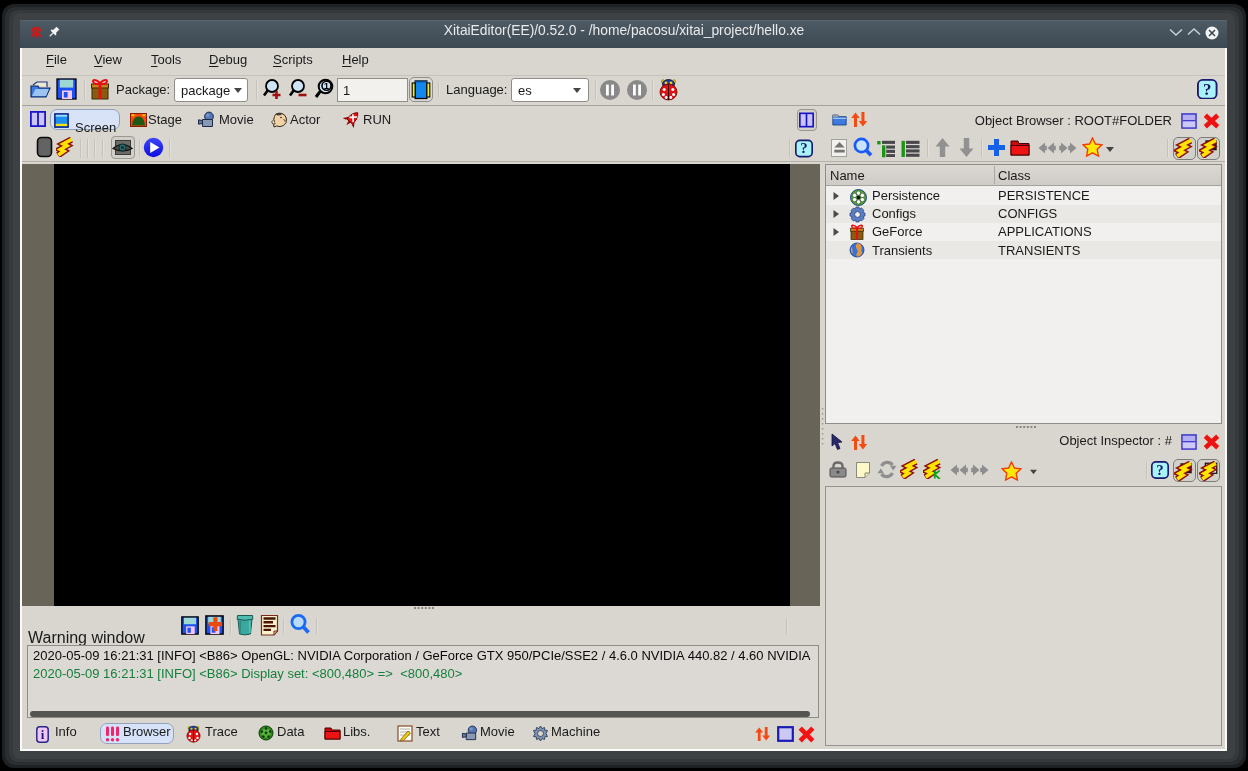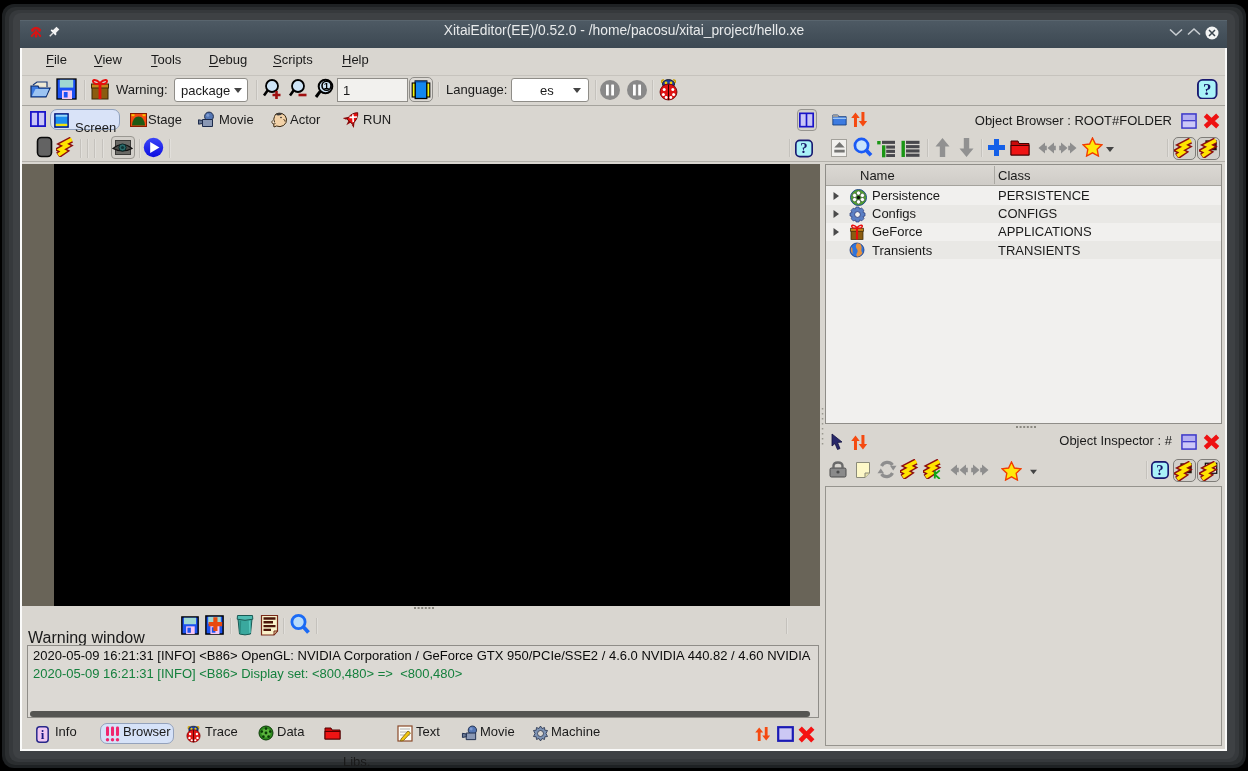--- a/index.html
+++ b/index.html
@@ -74,21 +74,21 @@
   <rect x="7.8" y="14" width="3.8" height="5.5" fill="#1a50f5"></rect>
 </svg>
 <div class="vsep" style="left:84px;top:80px;height:20px;"></div>
 
 <svg class="ab" style="left:90px;top:77px" width="20" height="24" viewBox="0 0 20 24">
   <rect x="2" y="10" width="16" height="12" fill="#8a5c10" stroke="#3c2a08" stroke-width="1"></rect>
   <rect x="1.5" y="7" width="17" height="4" fill="#c8831a" stroke="#3c2a08" stroke-width="1"></rect>
   <rect x="8.6" y="7" width="2.8" height="15" fill="#e80e0e"></rect>
   <path d="M10 6 C5 1 1 3 4 6 C6 7.6 9 6.6 10 6 C11 6.6 14 7.6 16 6 C19 3 15 1 10 6 Z" fill="none" stroke="#e80e0e" stroke-width="2"></path>
 </svg>
-<div class="txt" style="left:116px;top:83px;">Warning:</div>
+<div class="txt" style="left:116px;top:83px;">Package:</div>
 
 <div class="ab" style="left:174px;top:78px;width:74px;height:24px;background:#fff;border:1px solid #8f8d88;border-radius:3px;box-sizing:border-box;"></div>
 <div class="txt" style="left:181px;top:83.5px;">package</div>
 <svg class="ab" style="left:233px;top:87px" width="10" height="7" viewBox="0 0 10 7">
     <path d="M1 1 L5 6 L9 1 Z" fill="#444"></path>
   </svg>
 <div class="vsep" style="left:256px;top:80px;height:20px;"></div>
 
 <svg class="ab" style="left:262px;top:78px" width="21" height="23" viewBox="0 0 21 23">
   <circle cx="10" cy="8" r="6" fill="#cde4f6" stroke="#000" stroke-width="1.8"></circle>
@@ -114,21 +114,21 @@
 <svg class="ab" style="left:410.5px;top:78.5px" width="20" height="21" viewBox="0 0 20 21">
   <rect x="1.2" y="4" width="4" height="14" fill="#f2f20a" stroke="#000" stroke-width="1.1"></rect>
   <rect x="14.8" y="4" width="4" height="14" fill="#f2f20a" stroke="#000" stroke-width="1.1"></rect>
   <rect x="4.2" y="2" width="11.6" height="17.5" fill="#1287f0" stroke="#000" stroke-width="1.3"></rect>
   <path d="M4.2 2.6 L15.8 2.6" stroke="#0a4a9a" stroke-width="1.6"></path>
 </svg>
 <div class="vsep" style="left:438px;top:82px;height:15px;"></div>
 <div class="txt" style="left:446px;top:83px;">Language:</div>
 
 <div class="ab" style="left:511px;top:78px;width:78px;height:24px;background:#fff;border:1px solid #8f8d88;border-radius:3px;box-sizing:border-box;"></div>
-<div class="txt" style="left:540px;top:83.5px;">es</div>
+<div class="txt" style="left:518px;top:83.5px;">es</div>
 <svg class="ab" style="left:572px;top:87px" width="10" height="7" viewBox="0 0 10 7">
     <path d="M1 1 L5 6 L9 1 Z" fill="#444"></path>
   </svg>
 <div class="vsep" style="left:595px;top:80px;height:20px;"></div>
 
 <svg class="ab" style="left:599px;top:79px" width="22" height="22" viewBox="0 0 22 22">
   <circle cx="11" cy="11" r="10" fill="#898989"></circle>
   <rect x="7" y="5.5" width="2.8" height="11" fill="#fff" rx="0.5"></rect>
     <rect x="12.2" y="5.5" width="2.8" height="11" fill="#fff" rx="0.5"></rect>
 </svg>
@@ -359,21 +359,21 @@
       <circle cx="5.4" cy="11.6" r="1.3"></circle>
       <circle cx="3.8" cy="6.6" r="1.3"></circle>
     </g>
 </svg>
 <div class="txt" style="left:277px;top:725.3px;">Data</div>
 
 <svg class="ab" style="left:324px;top:726px" width="17" height="14" viewBox="0 0 17 14">
   <path d="M1 2 L7 2 L8 4 L16 4 L16 13 L1 13 Z" fill="#c80a0a" stroke="#500" stroke-width="1"></path>
   <rect x="1" y="5.5" width="15" height="7.5" fill="#ef1414" stroke="#500" stroke-width="1"></rect>
 </svg>
-<div class="txt" style="left:343px;top:725.3px;margin-top:30px;">Libs.</div>
+<div class="txt" style="left:343px;top:725.3px;">Libs.</div>
 
 <svg class="ab" style="left:397px;top:725px" width="16" height="17" viewBox="0 0 16 17">
   <rect x="1" y="1" width="14" height="15" fill="#fdfdf8" stroke="#8a4a2a" stroke-width="1.2"></rect>
   <g stroke="#b0b0b0" stroke-width="1">
       <path d="M3 4 L13 4 M3 7 L13 7 M3 10 L13 10"></path>
     </g>
   <path d="M4 14 L11 6 L13.5 8 L6.5 15.5 L3.5 16 Z" fill="#f2c810" stroke="#7a5a10" stroke-width="0.8"></path>
 </svg>
 <div class="txt" style="left:416px;top:725.3px;">Text</div>
 
@@ -503,21 +503,21 @@
 <div class="ab" style="left:1197px;top:136.5px;width:23px;height:23px;background:#d2d0cb;border:1px solid #7e7c78;border-radius:5px;box-sizing:border-box;"></div>
 <svg class="ab" style="left:1198.5px;top:138px" width="20" height="20" viewBox="0 0 20 22">
   <rect x="6" y="2.5" width="12.5" height="11" fill="#241409"></rect>
   <path d="M17.2 2.8 L8 7.6 L12 9.6 L4.8 13.6 L8.8 15.6 L2.2 20.2" stroke="#8e0e0e" stroke-width="7.2" fill="none" stroke-linejoin="miter"></path>
   <path d="M17.6 2.6 L8 7.6 L12 9.6 L4.8 13.6 L8.8 15.6 L2.6 19.8" stroke="#ffe400" stroke-width="4" fill="none" stroke-linejoin="miter"></path>
 </svg>
 
 <div class="ab" style="left:824.5px;top:163.5px;width:397px;height:260.5px;background:#f1f0ee;border:1px solid #8f8d88;box-sizing:border-box;"></div>
 <div class="ab" style="left:825.5px;top:164.5px;width:395px;height:21.5px;background:linear-gradient(180deg,#dbd8d3,#cfccc7);border-bottom:1px solid #a5a39d;box-sizing:border-box;"></div>
 <div class="ab" style="left:994px;top:166px;width:1px;height:18px;background:#aaa8a2;"></div>
-<div class="txt" style="left:860px;top:168.5px;">Name</div>
+<div class="txt" style="left:830px;top:168.5px;">Name</div>
 <div class="txt" style="left:998px;top:168.5px;">Class</div>
 
 <div class="ab" style="left:825.5px;top:186.5px;width:395px;height:18.2px;background:#f1f0ee;"></div>
 <div class="ab" style="left:825.5px;top:204.7px;width:395px;height:18.2px;background:#e9e8e5;"></div>
 <div class="ab" style="left:825.5px;top:222.9px;width:395px;height:18.2px;background:#f1f0ee;"></div>
 <div class="ab" style="left:825.5px;top:241.1px;width:395px;height:18.2px;background:#e9e8e5;"></div>
 
 <svg class="ab" style="left:832px;top:191px" width="8" height="10" viewBox="0 0 8 10">
     <path d="M1.5 1 L7 5 L1.5 9 Z" fill="#4a4a4a"></path>
   </svg>

